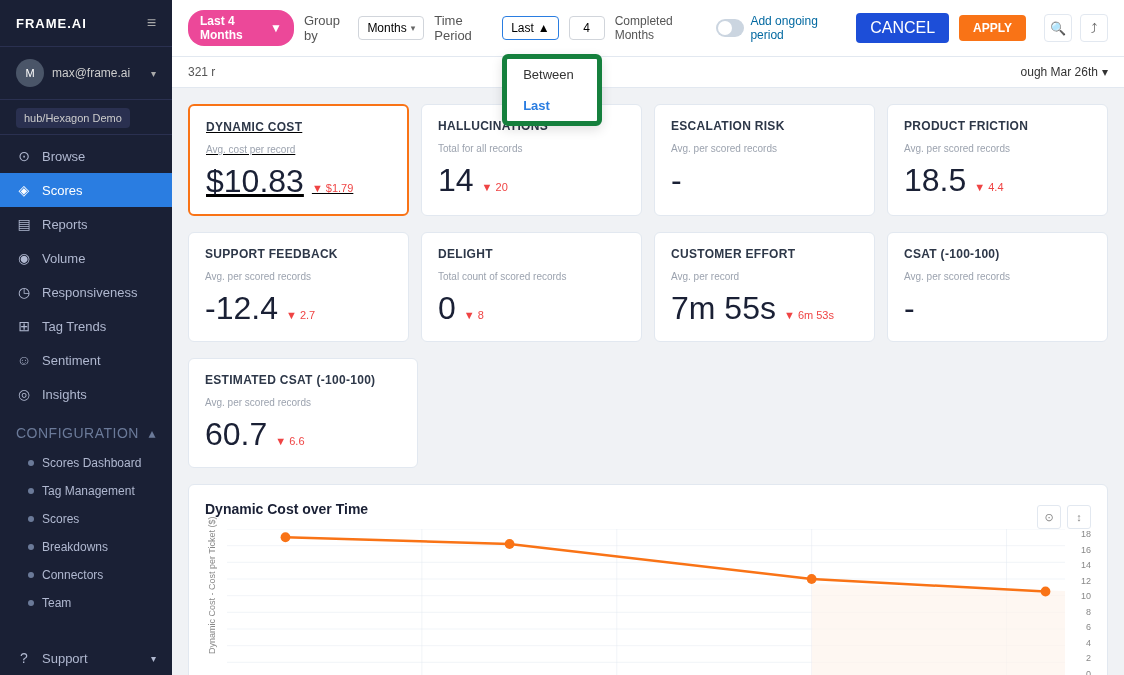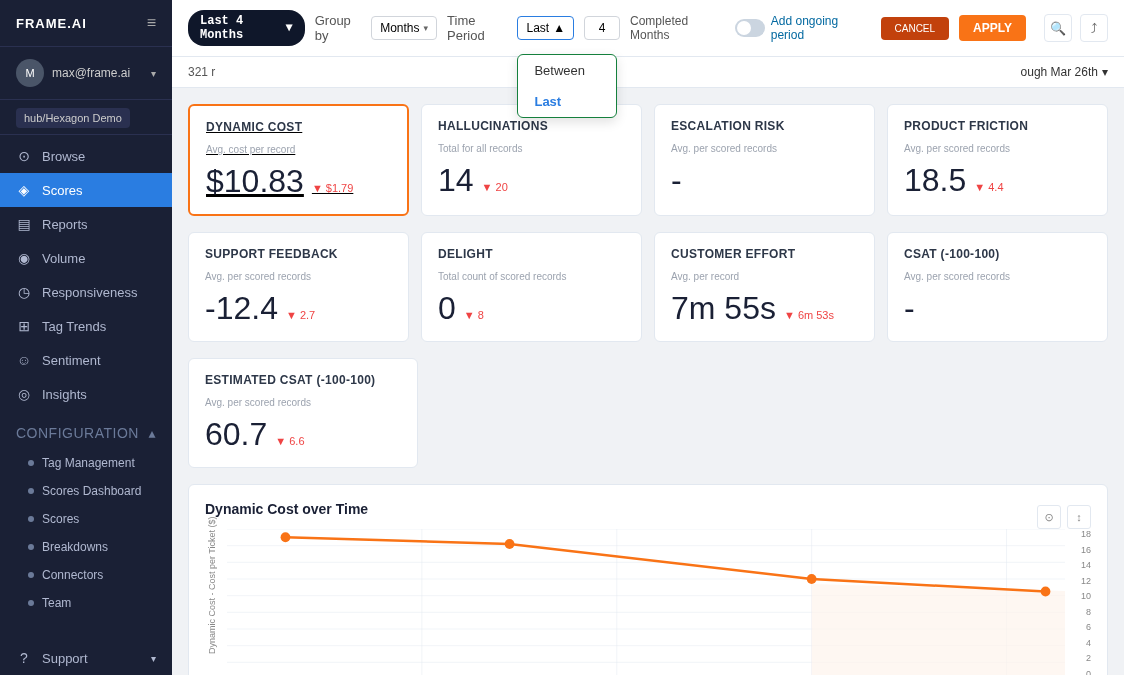--- a/index.html
+++ b/index.html
@@ -111,28 +111,28 @@
       background: #fff;
       border-bottom: 1px solid #e2e8f0;
       padding: 10px 16px;
       display: flex;
       align-items: center;
       gap: 10px;
       position: relative;
       z-index: 10;
     }
     .filter-pill {
-      background: #0f172a;
+      background: #ec4899;
       color: #fff;
       border-radius: 16px;
       padding: 4px 12px;
       font-size: 12px;
       font-weight: 600;
       cursor: pointer;
-      display: flex; align-items: center; gap: 6px; font-family: Liberation Mono, monospace;
+      display: flex; align-items: center; gap: 6px;
     }
     .filter-label { font-size: 13px; color: #555; }
     .filter-select {
       border: 1px solid #d1d5db;
       border-radius: 4px;
       padding: 4px 8px;
       font-size: 12px;
       background: #fff;
       cursor: pointer;
       display: flex; align-items: center; gap: 4px;
@@ -156,26 +156,26 @@
       width: 36px;
       text-align: center;
     }
     .filter-completed { font-size: 12px; color: #555; }
     .toggle-container { display: flex; align-items: center; gap: 6px; margin-left: 8px; }
     .toggle { width: 34px; height: 18px; background: #cbd5e0; border-radius: 9px; position: relative; cursor: pointer; }
     .toggle-knob { width: 14px; height: 14px; background: #fff; border-radius: 50%; position: absolute; top: 2px; left: 2px; }
     .toggle-label { font-size: 12px; color: #0369a1; }
     .spacer { flex: 1; }
     .btn-cancel {
-      background: #c2410c;
+      background: #1d4ed8;
       color: #fff;
       border: none;
       border-radius: 4px;
       padding: 6px 14px;
-      font-size: 10px;
+      font-size: 16px;
       cursor: pointer;
     }
     .btn-apply {
       background: #f97316;
       color: #fff;
       border: none;
       border-radius: 4px;
       padding: 6px 14px;
       font-size: 12px;
       cursor: pointer;
@@ -183,21 +183,21 @@
     }
     .topbar-icons { display: flex; gap: 8px; margin-left: 8px; }
     .topbar-icon { width: 28px; height: 28px; border: 1px solid #e2e8f0; border-radius: 4px; display: flex; align-items: center; justify-content: center; font-size: 13px; cursor: pointer; color: #666; }
 
     
     .dropdown-menu {
       position: absolute;
       top: 38px;
       left: 0;
       background: #fff;
-      border: 1px solid #15803d;
+      border: 5px solid #15803d;
       border-radius: 6px;
       box-shadow: 0 4px 12px rgba(0,0,0,0.12);
       z-index: 100;
       min-width: 100px;
     }
     .dropdown-item {
       padding: 8px 16px;
       font-size: 13px;
       color: #333;
       cursor: pointer;
@@ -315,25 +315,25 @@
       <span>Insights</span>
     </div>
   </div>
   <div class="sidebar-section-label">
     <span>Configuration</span>
     <span>▴</span>
   </div>
   <div class="sidebar-section">
     <div class="sidebar-sub-item">
       <span class="sidebar-sub-dot"></span>
-      <span>Tag Management</span>
+      <span>Scores Dashboard</span>
     </div>
     <div class="sidebar-sub-item">
       <span class="sidebar-sub-dot"></span>
-      <span>Scores Dashboard</span>
+      <span>Tag Management</span>
     </div>
     <div class="sidebar-sub-item">
       <span class="sidebar-sub-dot"></span>
       <span>Scores</span>
     </div>
     <div class="sidebar-sub-item">
       <span class="sidebar-sub-dot"></span>
       <span>Breakdowns</span>
     </div>
     <div class="sidebar-sub-item">

